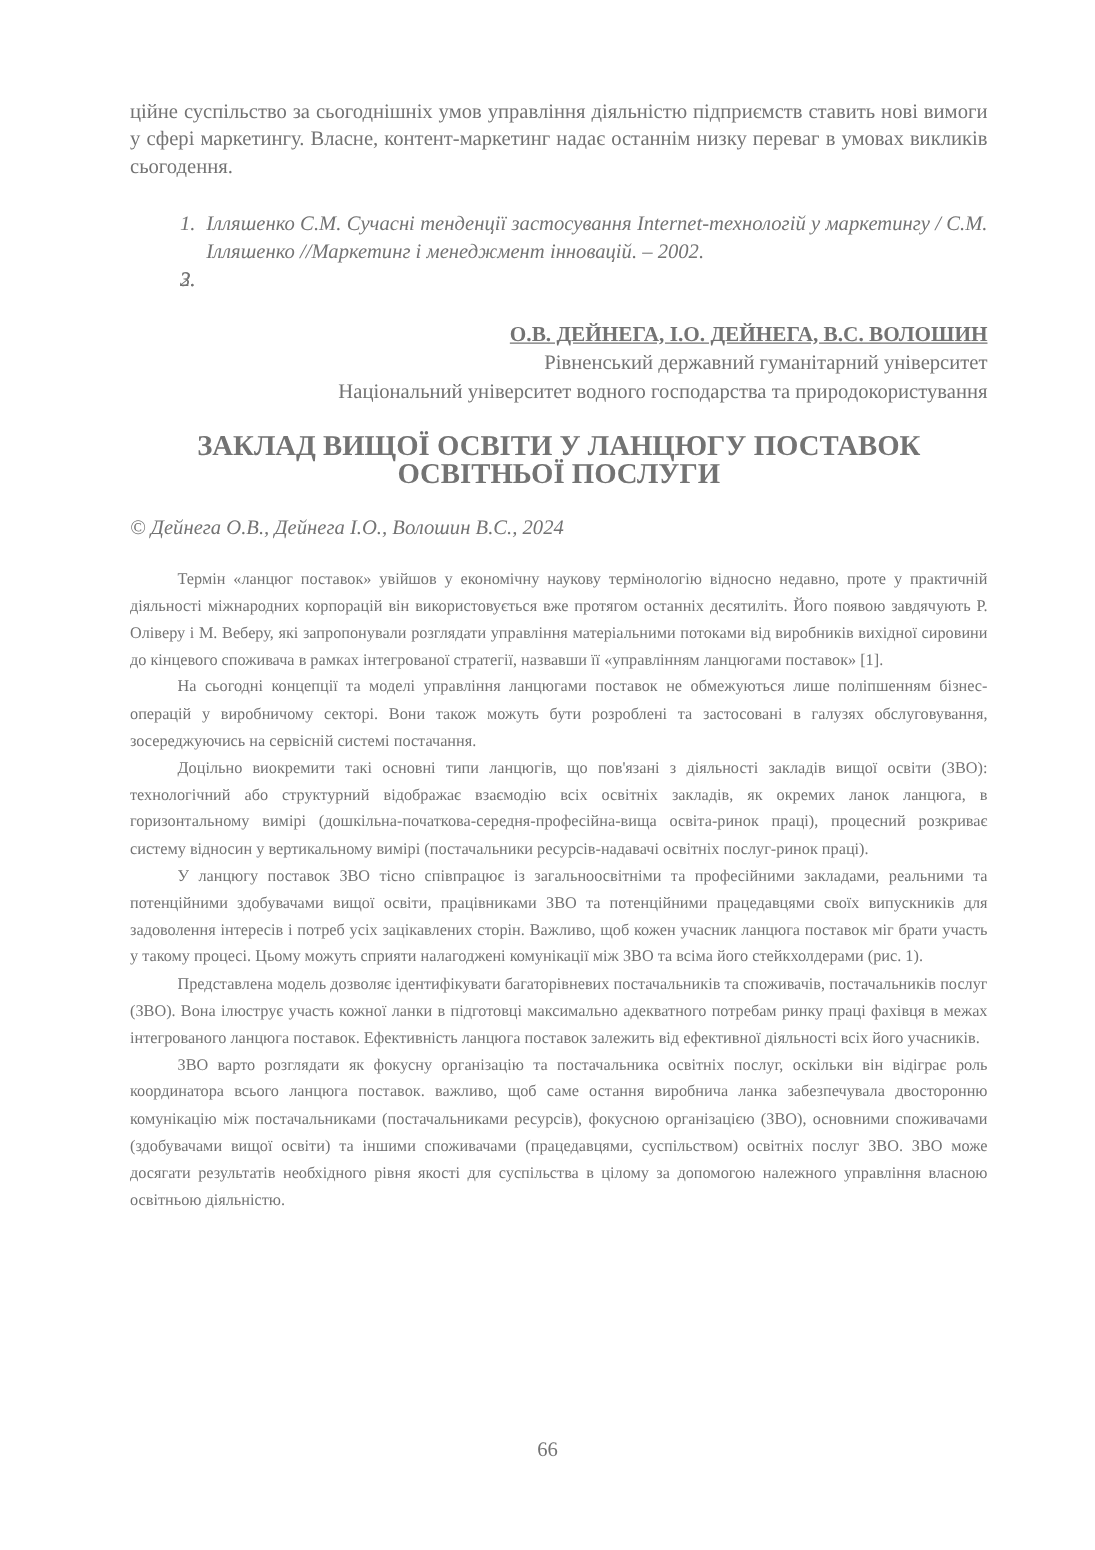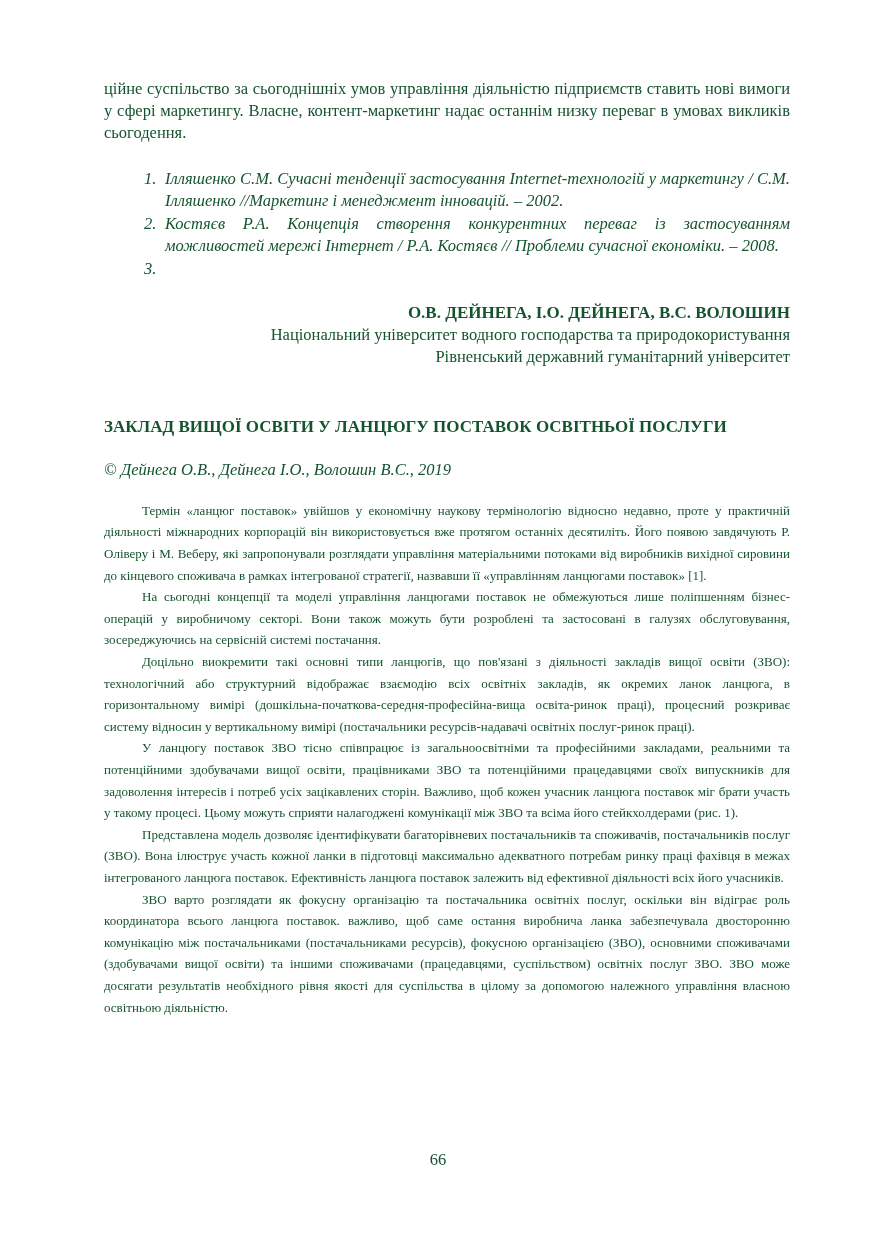--- a/index.html
+++ b/index.html
@@ -5,21 +5,21 @@
   html, body {
     margin: 0;
     padding: 0;
     background: #ffffff;
   }
   .page {
     position: relative;
     width: 876px;
     height: 1240px;
     background: #ffffff;
-    color: #14532d;
+    color: #737373;
     font-family: "Liberation Serif", serif;
     overflow: hidden;
   }
   .content {
     position: absolute;
     left: 104px;
     top: 78px;
     width: 686px;
   }
   .intro-paragraph {
@@ -47,26 +47,27 @@
   }
   .authors-block {
     margin-top: 44px;
     text-align: right;
     font-size: 16.5px;
     line-height: 22.4px;
   }
   .authors-line {
     font-weight: bold;
     font-size: 17px;
+    text-decoration: underline;
   }
   .article-title {
-    margin-top: 47px;
-    text-align: left;
+    margin-top: 22px;
+    text-align: center;
     font-weight: bold;
-    font-size: 17px;
+    font-size: 23px;
     line-height: 22px;
   }
   .copyright-line {
     margin-top: 21px;
     font-style: italic;
     font-size: 16.5px;
     line-height: 22px;
   }
   .body-text {
     margin-top: 19px;
@@ -95,36 +96,35 @@
 
     <p class="intro-paragraph">ційне суспільство за сьогоднішніх умов управління діяльністю підприємств ставить нові вимоги у сфері маркетингу. Власне, контент-маркетинг надає останнім низку переваг в умовах викликів сьогодення.</p>
 
     <div class="references">
       <div class="ref-item">
         <span class="ref-num">1.</span>
         <span>Ілляшенко С.М. Сучасні тенденції застосування Internet-технологій у маркетингу / С.М. Ілляшенко //Маркетинг і менеджмент інновацій. – 2002.</span>
       </div>
       <div class="ref-item">
         <span class="ref-num">2.</span>
-        <span>Костяєв Р.А. Концепція створення конкурентних переваг із застосуванням можливостей мережі Інтернет / Р.А. Костяєв // Проблеми сучасної економіки. – 2008.</span>
       </div>
       <div class="ref-item">
         <span class="ref-num">3.</span>
       </div>
     </div>
 
     <div class="authors-block">
       <div class="authors-line">О.В. ДЕЙНЕГА, І.О. ДЕЙНЕГА, В.С. ВОЛОШИН</div>
+      <div>Рівненський державний гуманітарний університет</div>
       <div>Національний університет водного господарства та природокористування</div>
-      <div>Рівненський державний гуманітарний університет</div>
     </div>
 
     <div class="article-title">ЗАКЛАД ВИЩОЇ ОСВІТИ У ЛАНЦЮГУ ПОСТАВОК ОСВІТНЬОЇ ПОСЛУГИ</div>
 
-    <div class="copyright-line">© Дейнега О.В., Дейнега І.О., Волошин В.С., 2019</div>
+    <div class="copyright-line">© Дейнега О.В., Дейнега І.О., Волошин В.С., 2024</div>
 
     <div class="body-text">
       <p>Термін «ланцюг поставок» увійшов у економічну наукову термінологію відносно недавно, проте у практичній діяльності міжнародних корпорацій він використовується вже протягом останніх десятиліть. Його появою завдячують Р. Оліверу і М. Веберу, які запропонували розглядати управління матеріальними потоками від виробників вихідної сировини до кінцевого споживача в рамках інтегрованої стратегії, назвавши її «управлінням ланцюгами поставок» [1].</p>
       <p>На сьогодні концепції та моделі управління ланцюгами поставок не обмежуються лише поліпшенням бізнес-операцій у виробничому секторі. Вони також можуть бути розроблені та застосовані в галузях обслуговування, зосереджуючись на сервісній системі постачання.</p>
       <p>Доцільно виокремити такі основні типи ланцюгів, що пов'язані з діяльності закладів вищої освіти (ЗВО): технологічний або структурний відображає взаємодію всіх освітніх закладів, як окремих ланок ланцюга, в горизонтальному вимірі (дошкільна-початкова-середня-професійна-вища освіта-ринок праці), процесний розкриває систему відносин у вертикальному вимірі (постачальники ресурсів-надавачі освітніх послуг-ринок праці).</p>
       <p>У ланцюгу поставок ЗВО тісно співпрацює із загальноосвітніми та професійними закладами, реальними та потенційними здобувачами вищої освіти, працівниками ЗВО та потенційними працедавцями своїх випускників для задоволення інтересів і потреб усіх зацікавлених сторін. Важливо, щоб кожен учасник ланцюга поставок міг брати участь у такому процесі. Цьому можуть сприяти налагоджені комунікації між ЗВО та всіма його стейкхолдерами (рис. 1).</p>
       <p>Представлена модель дозволяє ідентифікувати багаторівневих постачальників та споживачів, постачальників послуг (ЗВО). Вона ілюструє участь кожної ланки в підготовці максимально адекватного потребам ринку праці фахівця в межах інтегрованого ланцюга поставок. Ефективність ланцюга поставок залежить від ефективної діяльності всіх його учасників.</p>
       <p>ЗВО варто розглядати як фокусну організацію та постачальника освітніх послуг, оскільки він відіграє роль координатора всього ланцюга поставок. важливо, щоб саме остання виробнича ланка забезпечувала двосторонню комунікацію між постачальниками (постачальниками ресурсів), фокусною організацією (ЗВО), основними споживачами (здобувачами вищої освіти) та іншими споживачами (працедавцями, суспільством) освітніх послуг ЗВО. ЗВО може досягати результатів необхідного рівня якості для суспільства в цілому за допомогою належного управління власною освітньою діяльністю.</p>
     </div>
 

